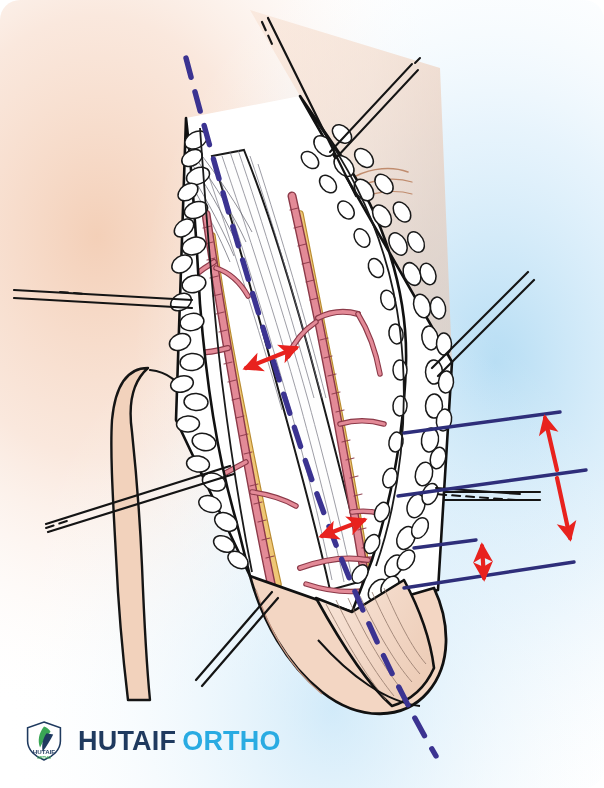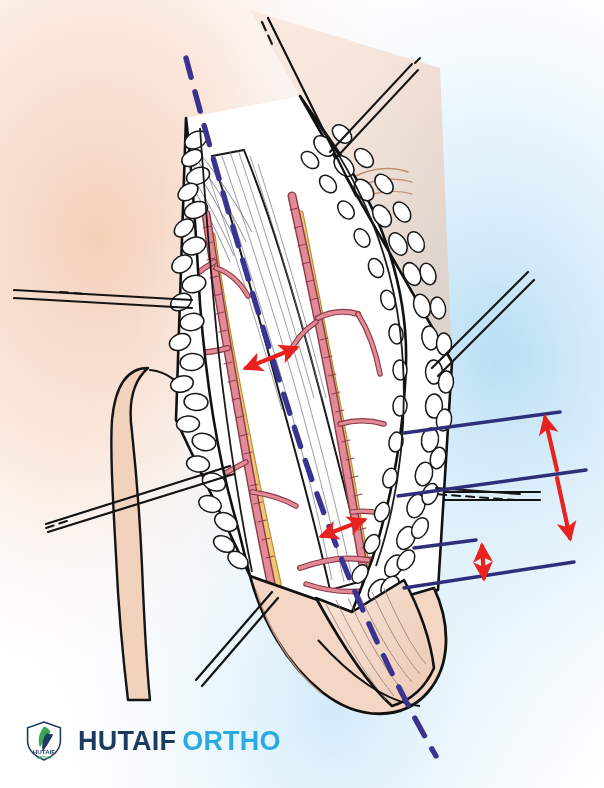--- a/index.html
+++ b/index.html
@@ -10,20 +10,21 @@
   }
   body {
     font-family: "Liberation Sans", sans-serif;
   }
   #stage {
     position: relative;
     width: 604px;
     height: 788px;
     overflow: hidden;
     background: #ffffff;
+    border-radius: 20px;
   }
   #figure-svg {
     position: absolute;
     left: 0;
     top: 0;
     width: 604px;
     height: 788px;
     display: block;
   }
   #brand {

